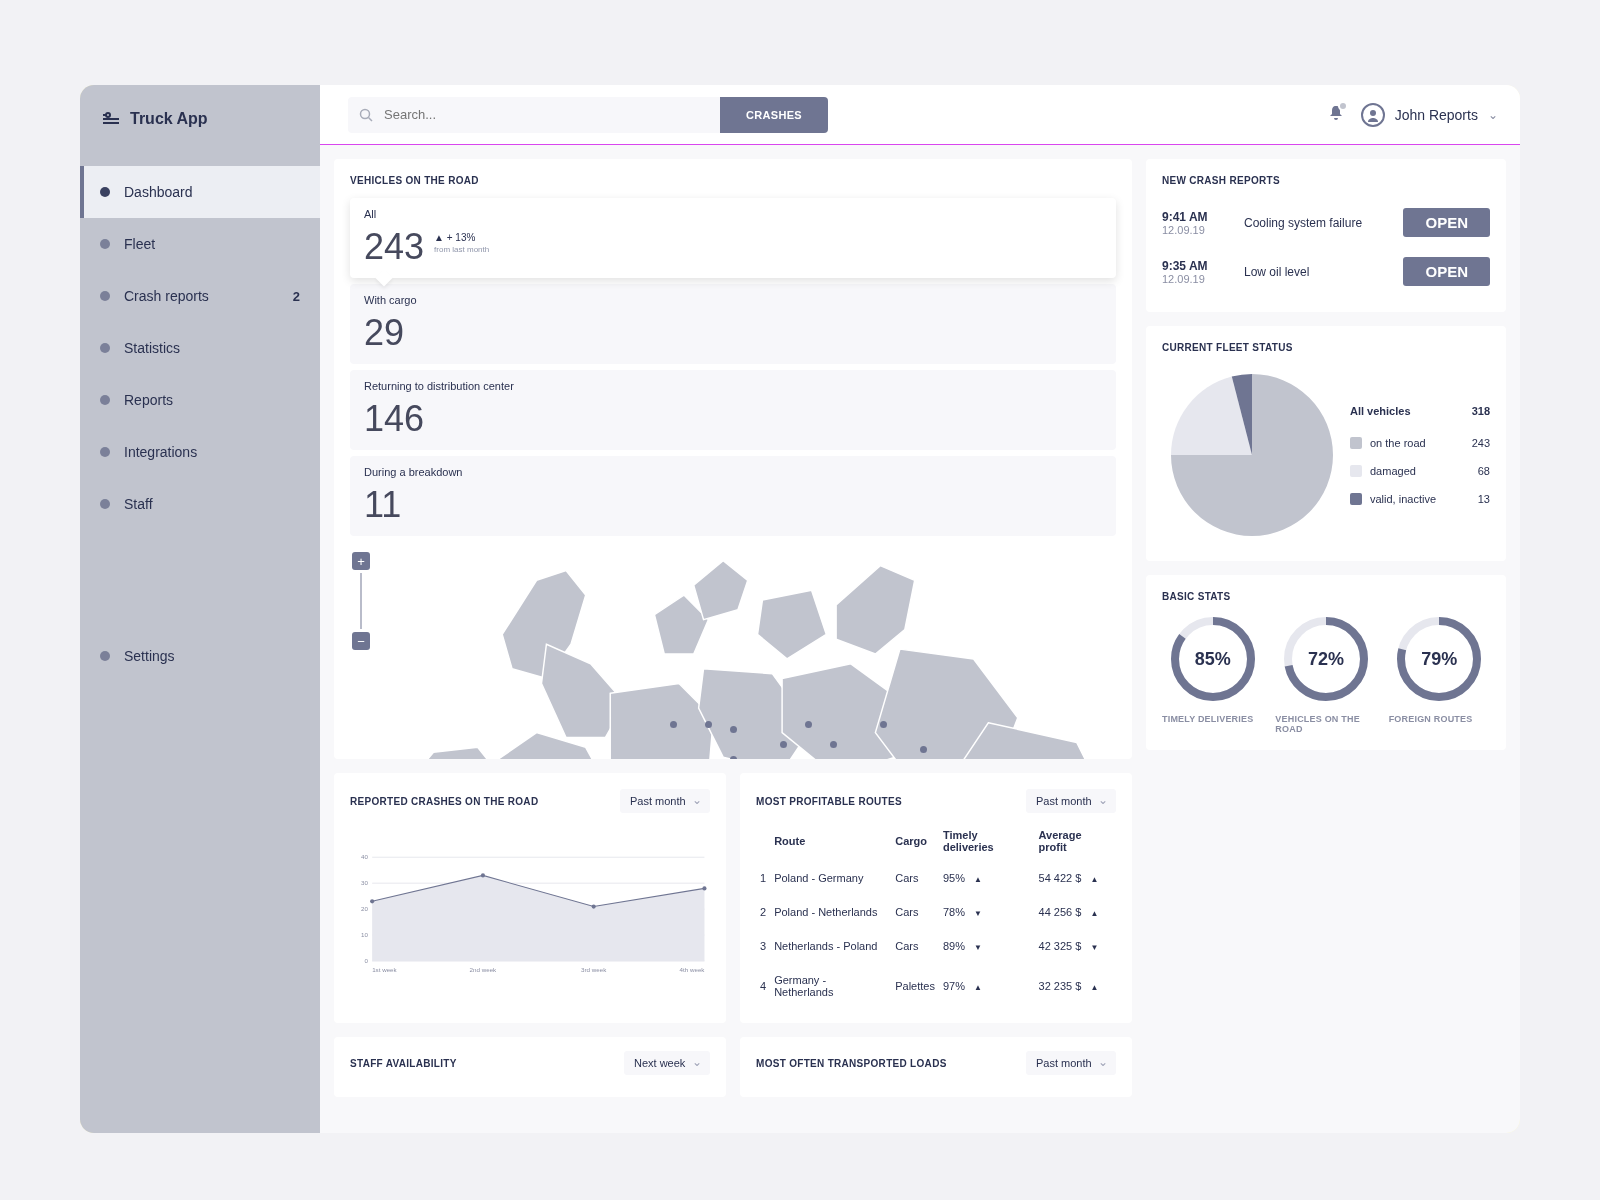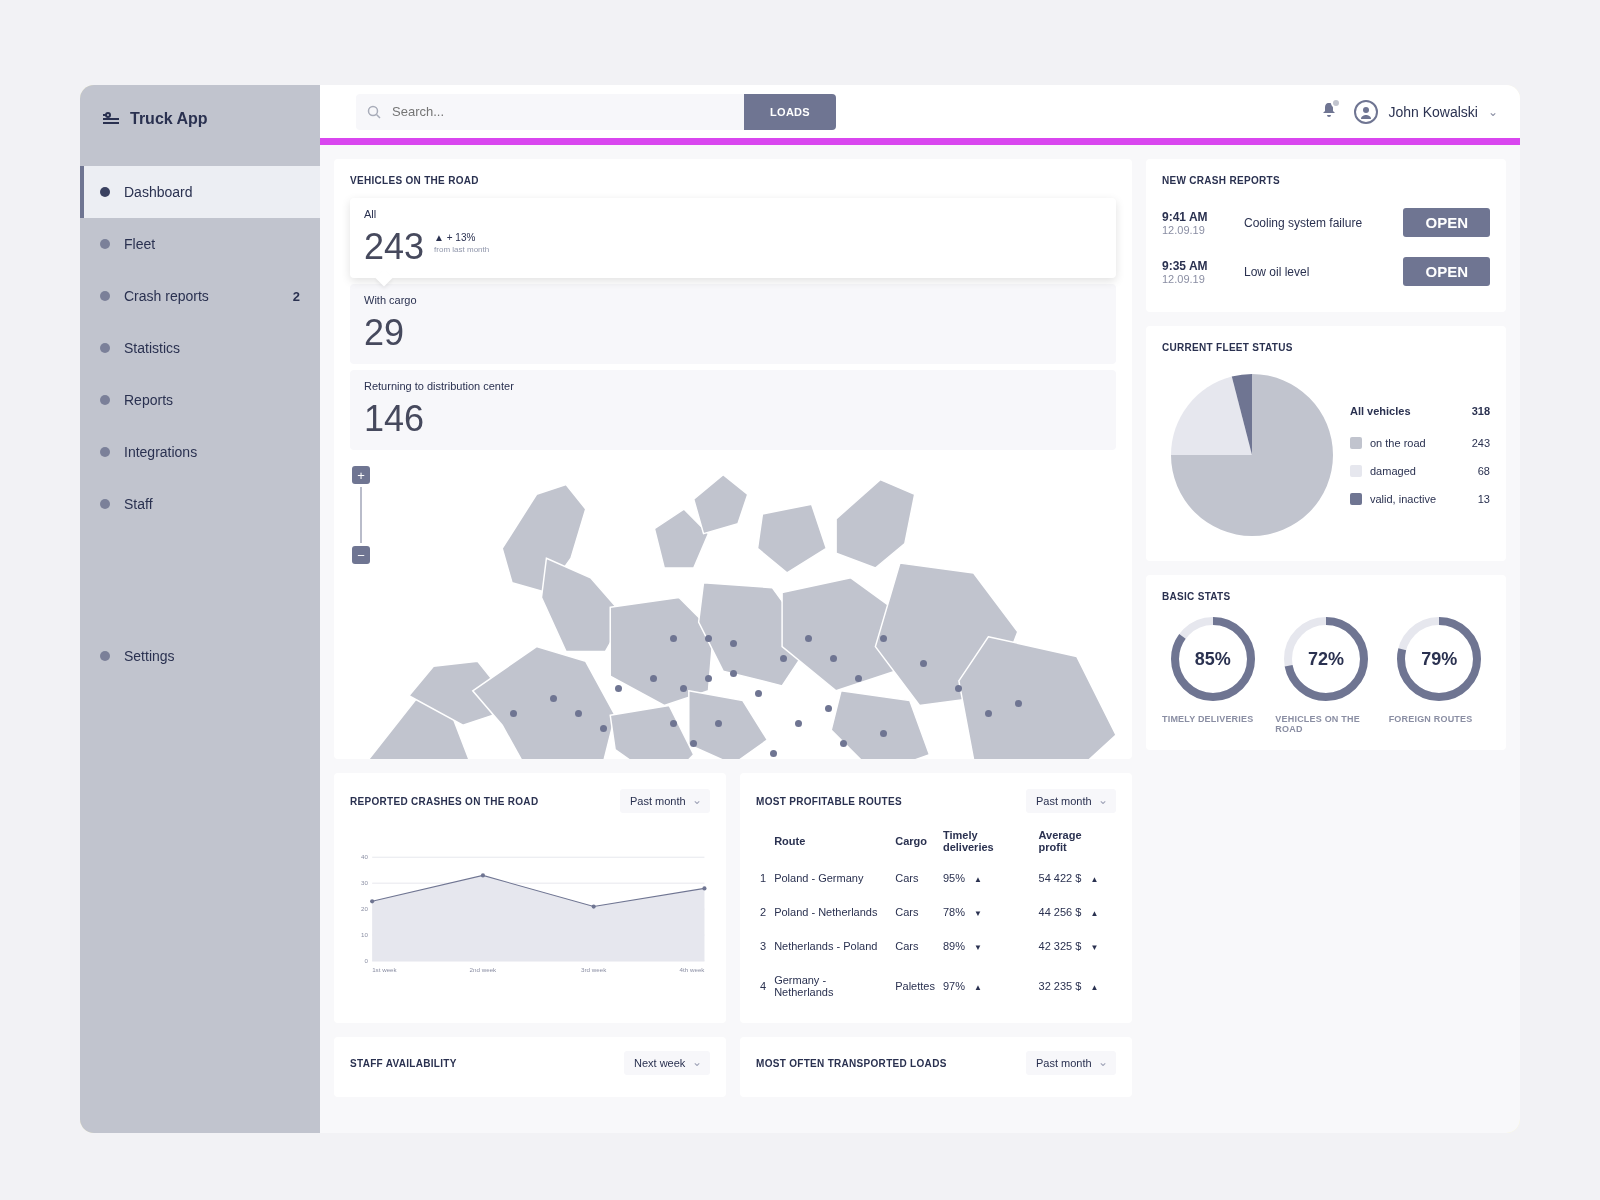--- a/index.html
+++ b/index.html
@@ -11,21 +11,21 @@
 .brand-title { font-weight:700; font-size:16px; }
 .nav { display:flex; flex-direction:column; }
 .nav-item { display:flex; align-items:center; gap:14px; padding:18px 20px; font-size:14px; color:#2a3150; font-weight:500; cursor:pointer; position:relative; }
 .nav-item.active { background:#eceef3; }
 .nav-item.active::before { content:""; position:absolute; left:0; top:0; bottom:0; width:4px; background:#6f7592; }
 .bullet { width:10px; height:10px; border-radius:50%; background:#7b8099; }
 .nav-item.active .bullet { background:#3a4160; }
 .nav-badge { margin-left:auto; font-size:13px; color:#2a3150; font-weight:600; }
 .sidebar .bottom-group { margin-top:100px; }
 .main { flex:1; background:#f8f8fa; display:flex; flex-direction:column; }
-.topbar { height:60px; background:#fff; display:flex; align-items:center; padding:0 22px 0 36px; gap:16px; border-bottom:7px solid #d946ef; }
+.topbar { height:60px; background:#fff; display:flex; align-items:center; padding:0 22px 0 28px; gap:16px; border-bottom:1px solid #d946ef; }
 .searchbox { display:flex; align-items:center; background:#f7f7fa; border-radius:4px; height:36px; flex:0 0 480px; }
 .searchbox .s-icon { width:36px; display:flex; align-items:center; justify-content:center; color:#aab; }
 .searchbox input { border:none; background:transparent; font-size:13px; color:#2a3150; flex:1; outline:none; }
 .search-btn { background:#6f7592; color:#fff; border:none; height:36px; padding:0 26px; font-size:11px; font-weight:700; letter-spacing:.3px; border-radius:0 4px 4px 0; cursor:pointer; }
 .topspacer { flex:1; }
 .bell { position:relative; color:#6f7592; cursor:pointer; }
 .bell-dot { position:absolute; top:-3px; right:-3px; width:10px; height:10px; border-radius:50%; background:#c1c4ce; border:2px solid #fff; }
 .user { display:flex; align-items:center; gap:10px; cursor:pointer; }
 .avatar {width:24px;height:24px;border-radius:50%;border:2px solid #6f7592;display:flex;align-items:center;justify-content:center;color:#6f7592;}
 .username { font-size:14px; color:#2a3150; }
@@ -151,37 +151,37 @@
   <div class="main">
     <div class="topbar">
       <div class="searchbox">
         <span class="s-icon">
           <svg width="14" height="14" viewBox="0 0 14 14">
               <circle cx="6" cy="6" r="4.5" fill="none" stroke="#a8acb9" stroke-width="1.5"></circle>
               <line x1="9.5" y1="9.5" x2="13" y2="13" stroke="#a8acb9" stroke-width="1.5"></line>
             </svg>
         </span>
         <input type="text" placeholder="Search..." style="">
-        <button class="search-btn">LOADS</button>
+        <button class="search-btn">CRASHES</button>
       </div>
       <div class="topspacer"></div>
       <div class="bell">
         <svg width="18" height="18" viewBox="0 0 18 18">
             <path d="M9 2 c3 0 4 2 4 5 v3 l2 2 H3 l2 -2 v-3 c0 -3 1 -5 4 -5 z M7 14 a2 2 0 0 0 4 0" fill="#6f7592"></path>
           </svg>
         <span class="bell-dot"></span>
       </div>
       <div class="user">
         <span class="avatar">
           <svg width="14" height="14" viewBox="0 0 14 14">
               <circle cx="7" cy="5" r="3" fill="#6f7592"></circle>
               <path d="M2 14 c0-3 3-4 5-4 s5 1 5 4" fill="#6f7592"></path>
             </svg>
         </span>
-        <span class="username">John Kowalski</span>
+        <span class="username">John Reports</span>
         <span class="chev">⌄</span>
       </div>
     </div>
 
     <div class="content">
       <div class="col-left">
 
         <div class="card map-card">
           <div class="card-title">VEHICLES ON THE ROAD</div>
           <div class="stat-row" id="stat-row">
@@ -189,20 +189,24 @@
                 <div class="stat-label">All</div>
                 <div><span class="stat-value">243</span><span class="trend">▲ + 13%<br><span class="trend-sub">from last month</span></span></div>
               </div>
               <div class="stat-tile">
                 <div class="stat-label">With cargo</div>
                 <div><span class="stat-value">29</span></div>
               </div>
               <div class="stat-tile">
                 <div class="stat-label">Returning to distribution center</div>
                 <div><span class="stat-value">146</span></div>
+              </div>
+              <div class="stat-tile">
+                <div class="stat-label">During a breakdown</div>
+                <div><span class="stat-value">11</span></div>
               </div>
             </div>
           <div class="map-area">
             <div class="zoom-ctrl">
               <div class="zoom-btn">+</div>
               <div class="zoom-track"></div>
               <div class="zoom-btn">−</div>
             </div>
             <svg class="map-svg" viewBox="0 0 780 480">
               <g fill="#c1c4ce" stroke="#fff" stroke-width="1.5">

